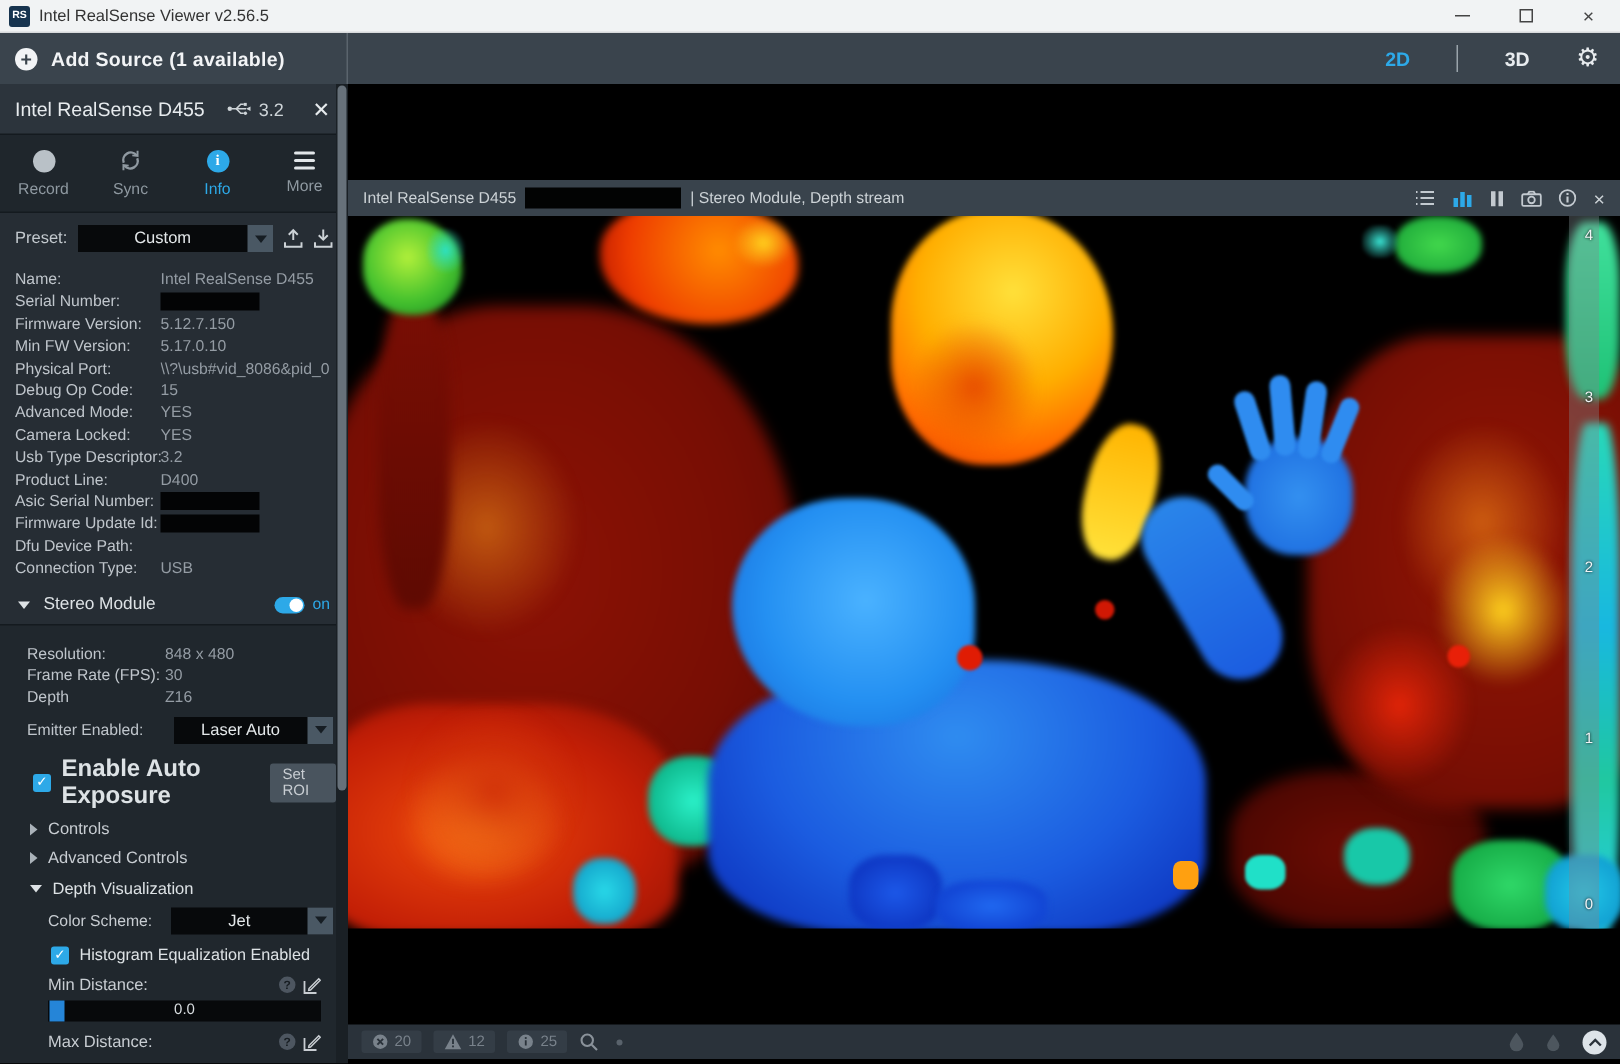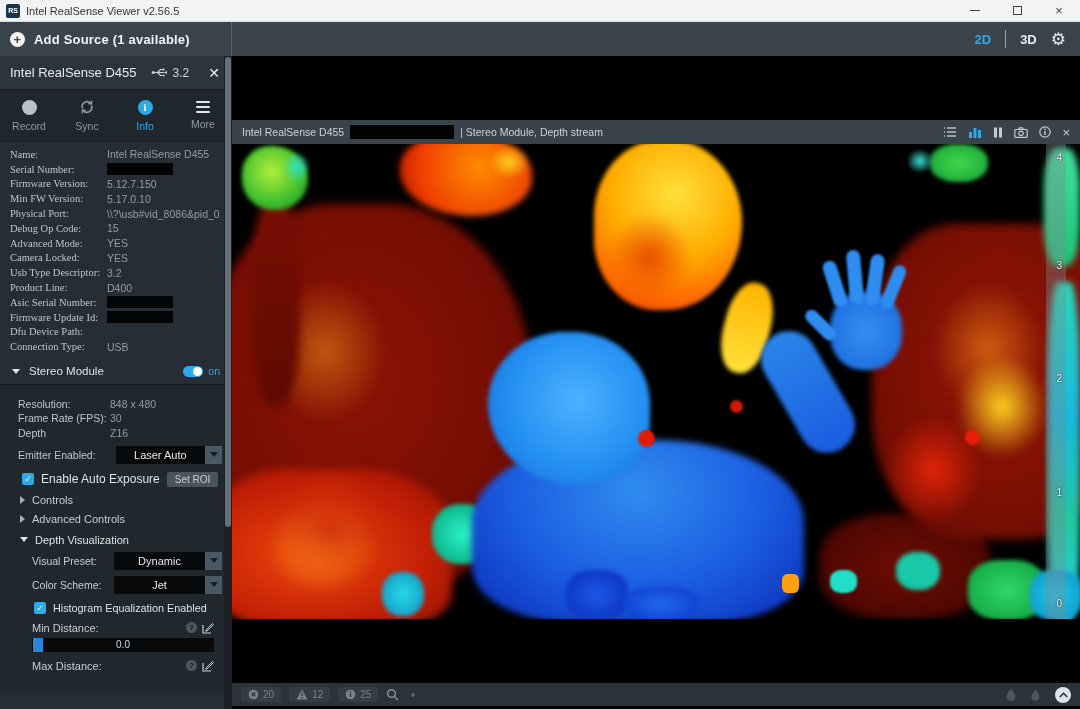--- a/index.html
+++ b/index.html
@@ -14,21 +14,21 @@
   .win-controls { margin-left:auto; display:flex; height:100%; }
   .win-btn { width:42px; height:100%; display:flex; align-items:center; justify-content:center; color:#444; font-size:13px; }
   .max-glyph { width:9px; height:9px; border:1px solid #444; }
   .min-glyph { width:10px; height:1px; background:#444; }
   .close-glyph { font-size:13px; color:#444; line-height:1; }
 
   
   .toolbar { height:34px; background:var(--toolbar-bg,#3a444d); display:flex; align-items:center; }
   .add-source { width:232px; height:100%; display:flex; align-items:center; gap:9px; padding-left:10px; border-right:1px solid #5a646d; color:#f2f4f6; font-weight:bold; font-size:13px; letter-spacing:.2px; }
   .plus-icon { width:15px; height:15px; border-radius:50%; background:#f2f4f6; color:#3a444d; font-weight:bold; font-size:13px; line-height:13px; display:flex; align-items:center; justify-content:center; }
-  .toolbar-right { margin-left:auto; display:flex; align-items:center; gap:14px; padding-right:14px; }
+  .toolbar-right { margin-left:auto; display:flex; align-items:center; gap:31px; padding-right:14px; }
   .mode-2d { color:var(--accent,#2da9e8); font-size:13px; font-weight:bold; }
   .mode-3d { color:#e8ecef; font-size:13px; font-weight:bold; }
   .mode-divider { width:1px; height:18px; background:#9aa4ab; }
   .gear-icon { color:#e8ecef; font-size:17px; line-height:1; font-family:"DejaVu Sans",sans-serif; }
 
   
   .main { display:flex; height:653px; }
 
   
   .panel { position:relative; width:232px; background:var(--panel-bg,#262d34); color:#c3c9ce; overflow:hidden; }
@@ -52,21 +52,21 @@
   .preset-row { display:flex; align-items:center; gap:7px; padding:8px 10px 6px 10px; }
   .preset-label { font-size:11px; color:#c3c9ce; }
   .dropdown { flex:1; height:18px; background:#07090b; display:flex; align-items:stretch; }
   .dropdown-value { flex:1; color:#e4e8ea; font-size:11px; display:flex; align-items:center; justify-content:center; }
   .dropdown-arrow { width:17px; background:#4a5864; display:flex; align-items:center; justify-content:center; }
   .caret-down { width:0; height:0; border-left:4px solid transparent; border-right:4px solid transparent; border-top:5px solid #161d23; }
   .preset-io { display:flex; gap:7px; align-items:center; }
 
   .info-list { padding:5px 0 2px 10px; }
   .info-row { display:flex; align-items:center; height:14.8px; }
-  .info-label { width:97px; flex:none; font-size:10.5px; color:#bfc5cb; white-space:nowrap;font-family:Liberation Serif, serif; }
+  .info-label { width:97px; flex:none; font-size:10.5px; color:#bfc5cb; white-space:nowrap; }
   .info-value { font-size:10.5px; color:#949ca4; white-space:nowrap; overflow:hidden; }
   .info-value.redacted { background:#030405; color:transparent; min-width:66px; height:12px; }
 
   .module-header { display:flex; align-items:center; gap:9px; padding:9px 12px 7px 12px; }
   .caret-down-lt { width:0; height:0; border-left:4px solid transparent; border-right:4px solid transparent; border-top:5px solid #dde2e5; }
   .caret-right-lt { width:0; height:0; border-top:4px solid transparent; border-bottom:4px solid transparent; border-left:5px solid #aab2b9; }
   .module-title { font-size:11.5px; color:#dde2e5; }
   .toggle { width:20px; height:11px; border-radius:6px; background:var(--accent,#2da9e8); position:relative; flex:none; }
   .toggle-knob { position:absolute; right:1px; top:1px; width:9px; height:9px; border-radius:50%; background:#fff; }
   .toggle-state { color:var(--accent,#2da9e8); font-size:10.5px; }
@@ -74,21 +74,21 @@
 
   .module-body { background:#20272d; border-top:1px solid #141a1f; padding:10px 8px 20px 8px; min-height:230px; }
   .sm-row { display:flex; align-items:flex-end; height:14.5px; margin-left:10px; }
   .sm-label { width:92px; flex:none; font-size:10.5px; color:#bfc5cb; }
   .sm-value { font-size:10.5px; color:#949ca4; }
 
   .emitter-row { display:flex; align-items:center; gap:20px; margin:7px 2px 0 10px; }
   .emitter-label { font-size:10.5px; color:#bfc5cb; flex:none; }
   .ae-row { display:flex; align-items:center; gap:7px; margin:8px 0 0 14px; }
   .checkbox { width:12px; height:12px; border-radius:2px; background:var(--accent,#2da9e8); color:#fff; font-size:9px; display:flex; align-items:center; justify-content:center; flex:none; }
-  .ae-label { font-size:12px; color:#dde2e5; }
+  .ae-label { font-size:16px; color:#dde2e5;font-weight:bold; }
   .roi-btn { background:#49545e; color:#c8cdd2; font-size:10px; padding:2px 8px; border-radius:2px; }
 
   .tree-row { display:flex; align-items:center; gap:7px; margin:7px 0 0 12px; font-size:11px; color:#c8cdd2; }
   .dv-header { display:flex; align-items:center; gap:7px; margin:9px 0 0 12px; font-size:11px; color:#dde2e5; }
   .dv-row { display:flex; align-items:center; gap:4px; margin:6px 2px 0 24px; }
   .dv-label { width:78px; flex:none; font-size:10.5px; color:#c8cdd2; }
   .hist-row { display:flex; align-items:center; gap:7px; margin:8px 0 0 26px; }
   .hist-label { font-size:10.8px; color:#dde2e5; }
 
   .dist-row { display:flex; align-items:center; margin:8px 10px 0 24px; }
@@ -194,20 +194,41 @@
         <div class="action">
           <span class="more-glyph">
               <span></span>
               <span></span>
               <span></span>
             </span>
           <span>More</span>
         </div>
       </div>
 
+      <div class="preset-row">
+        <span class="preset-label">Preset:</span>
+        <div class="dropdown">
+          <span class="dropdown-value">Custom</span>
+          <span class="dropdown-arrow">
+              <span class="caret-down"></span>
+            </span>
+        </div>
+        <span class="preset-io">
+          <svg width="13" height="14" viewBox="0 0 13 14" fill="none" stroke="#ccd2d6" stroke-width="1.3">
+            <path d="M6.5 1.5 V8"></path>
+              <path d="M3.5 4.5 L6.5 1.5 L9.5 4.5"></path>
+              <path d="M1 9.5 V12.5 H12 V9.5"></path>
+          </svg>
+          <svg width="13" height="14" viewBox="0 0 13 14" fill="none" stroke="#ccd2d6" stroke-width="1.3">
+            <path d="M6.5 1 V7.5"></path>
+              <path d="M3.5 4.8 L6.5 7.8 L9.5 4.8"></path>
+              <path d="M1 9.5 V12.5 H12 V9.5"></path>
+          </svg>
+        </span>
+      </div>
 
       <div class="info-list">
 
           <div class="info-row">
             <span class="info-label">Name:</span>
             <span class="info-value">Intel RealSense D455</span>
           </div>
 
           <div class="info-row">
             <span class="info-label">Serial Number:</span>
@@ -329,29 +350,20 @@
         <div class="tree-row">
           <span class="caret-right-lt"></span>
           <span>Advanced Controls</span>
         </div>
 
         <div class="dv-header">
           <span class="caret-down-lt"></span>
           <span>Depth Visualization</span>
         </div>
 
-        <div class="dv-row">
-          <span class="dv-label">Visual Preset:</span>
-          <div class="dropdown">
-            <span class="dropdown-value">Dynamic</span>
-            <span class="dropdown-arrow">
-                <span class="caret-down"></span>
-              </span>
-          </div>
-        </div>
         <div class="dv-row">
           <span class="dv-label">Color Scheme:</span>
           <div class="dropdown">
             <span class="dropdown-value">Jet</span>
             <span class="dropdown-arrow">
                 <span class="caret-down"></span>
               </span>
           </div>
         </div>
 

